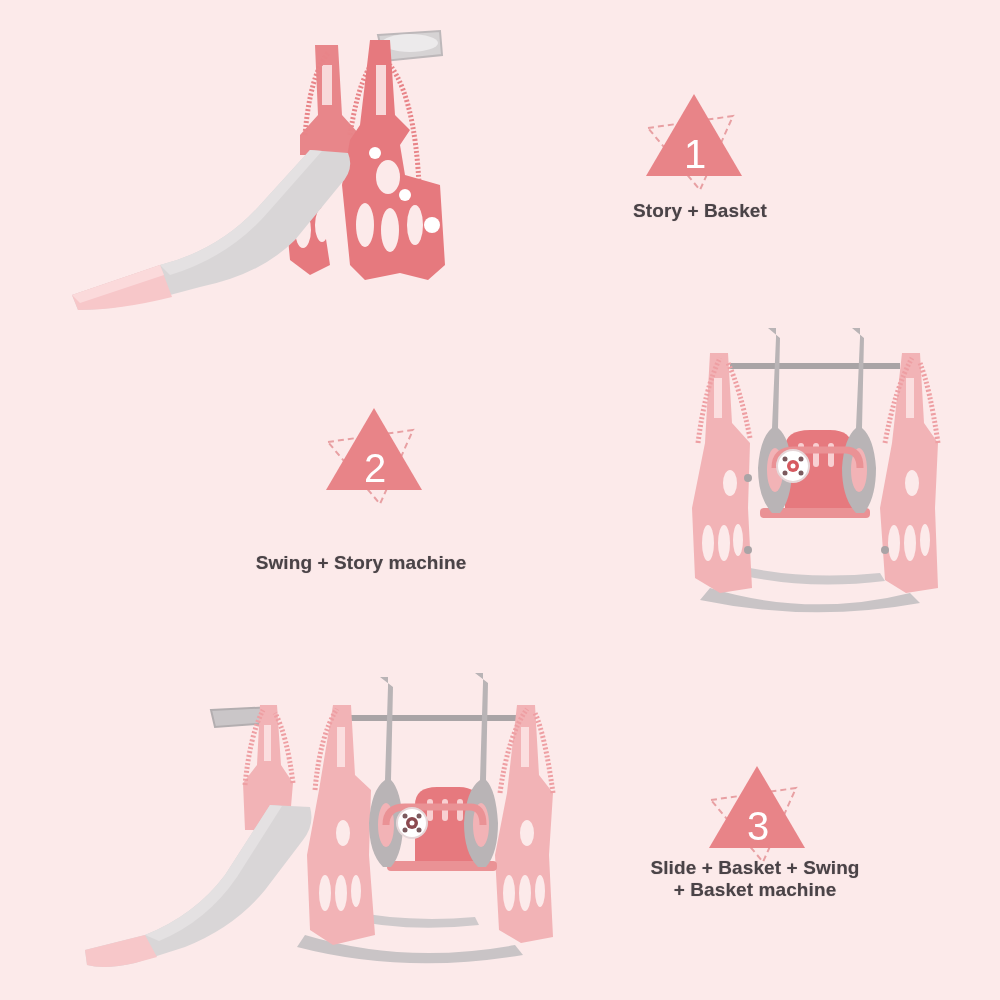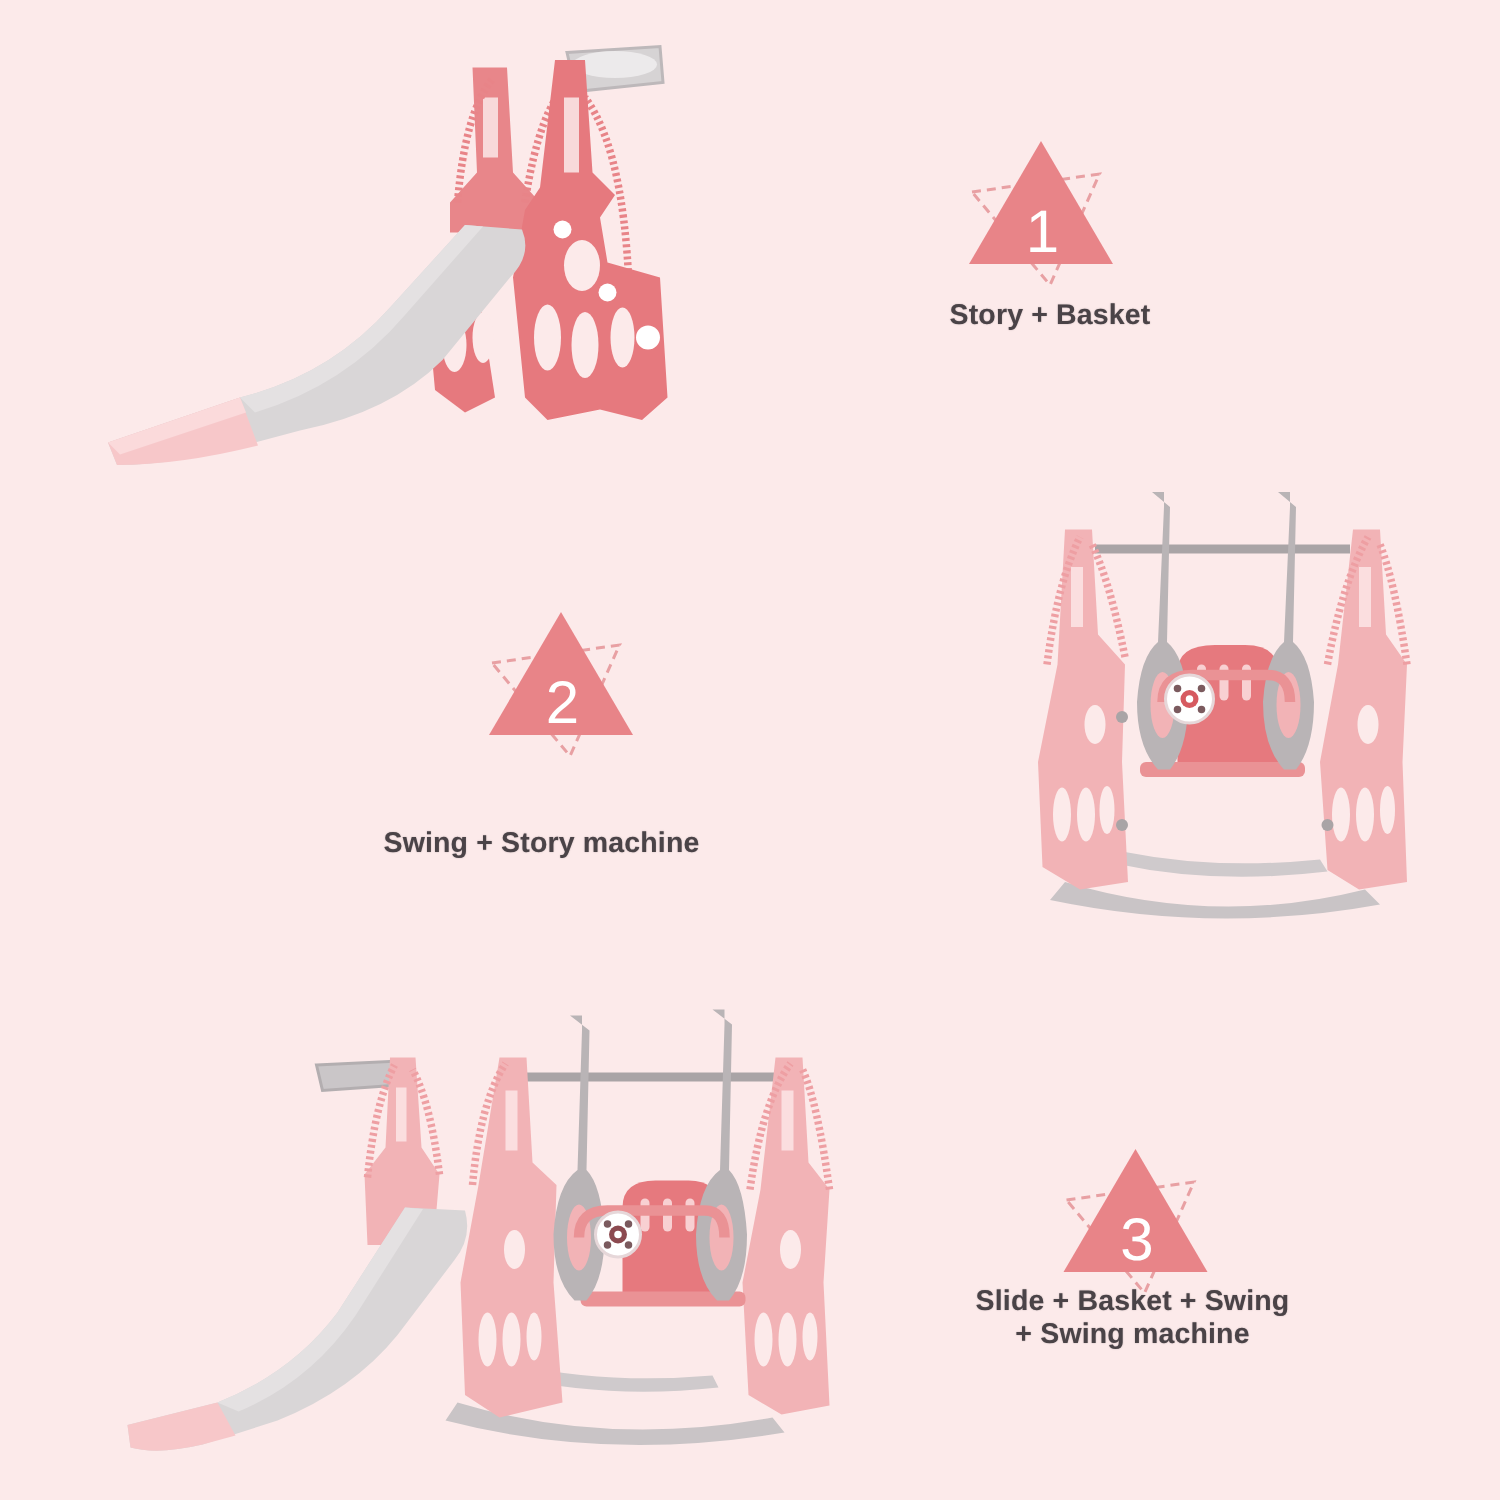--- a/index.html
+++ b/index.html
@@ -207,15 +207,15 @@
   </div>
   <div class="badge" style="left:701px;top:760px;">
     <svg viewBox="0 0 110 110">
       <polygon points="10,40 95,28 62,102" fill="none" stroke="#e8a0a3" stroke-width="2" stroke-dasharray="6 4"></polygon>
       <polygon points="56,6 104,88 8,88" fill="#e88488"></polygon>
       <text class="badge-num" x="57" y="80" text-anchor="middle">3</text>
     </svg>
   </div>
   <div class="caption" style="left:640px;top:857px;width:230px;">
     <span class="line">Slide + Basket + Swing</span>
-    <span class="line">+ Swing machine</span>
+    <span class="line">+ Basket machine</span>
   </div>
 </div>
 
 </body></html>

